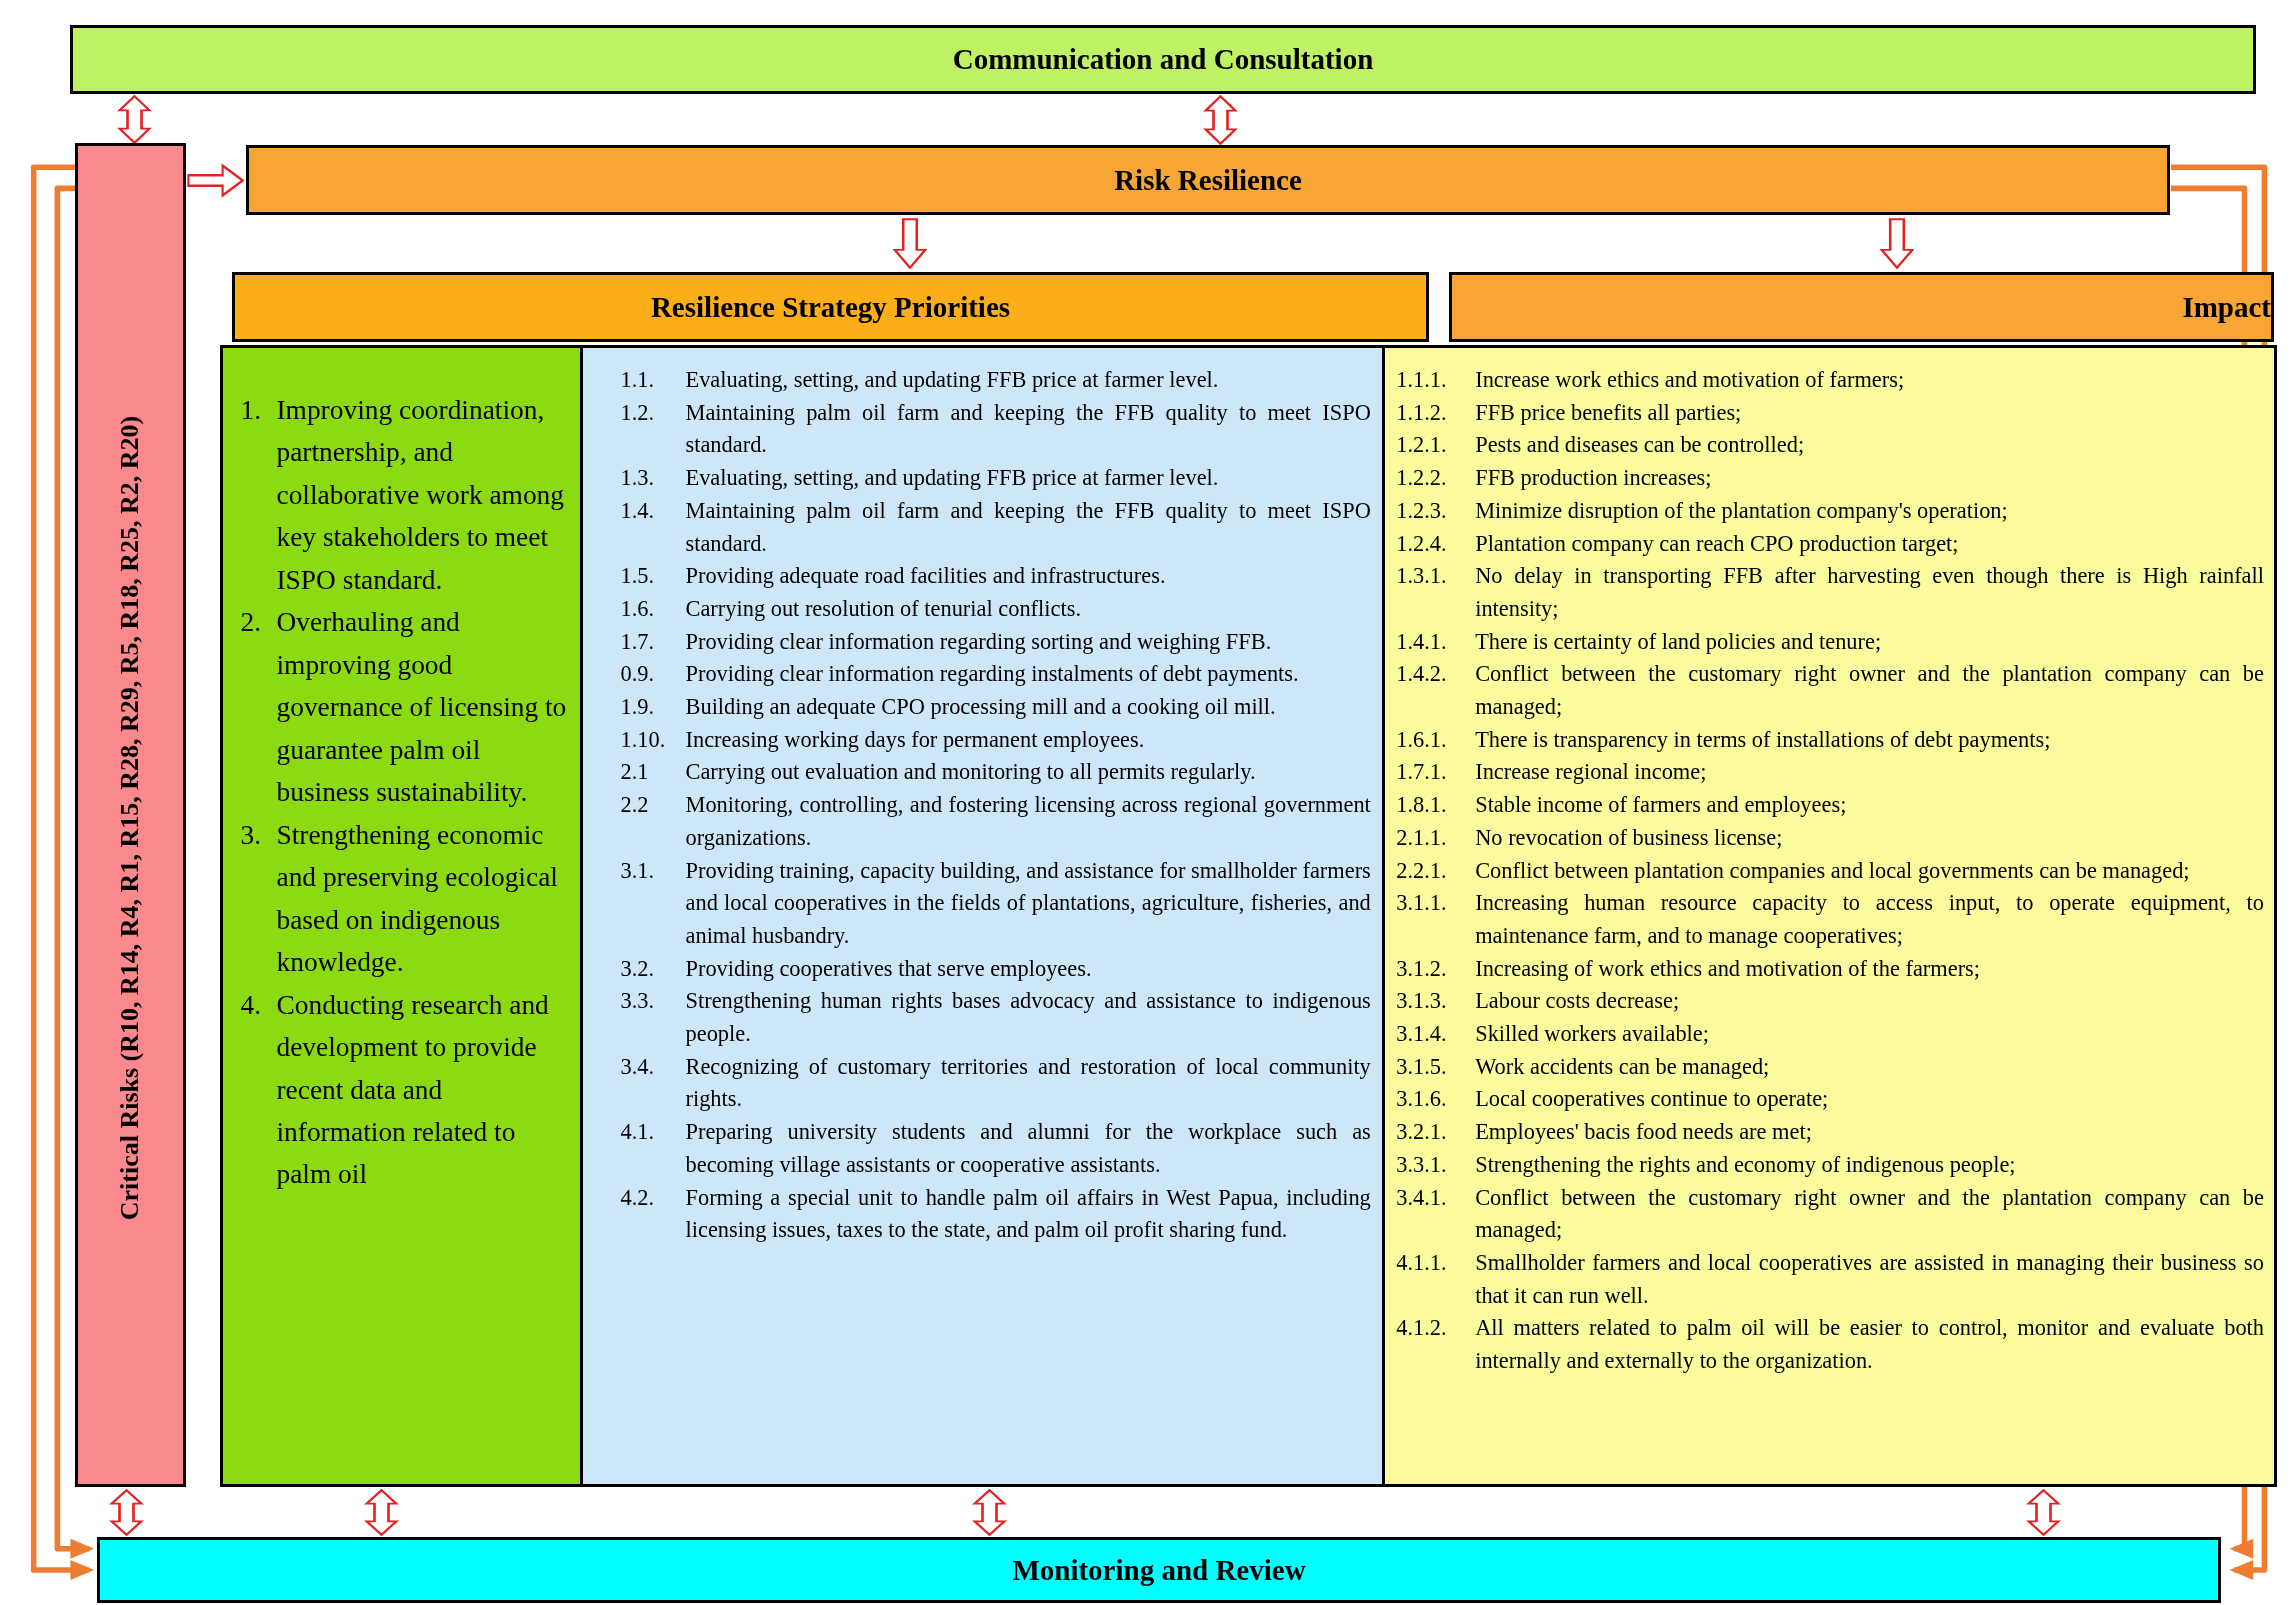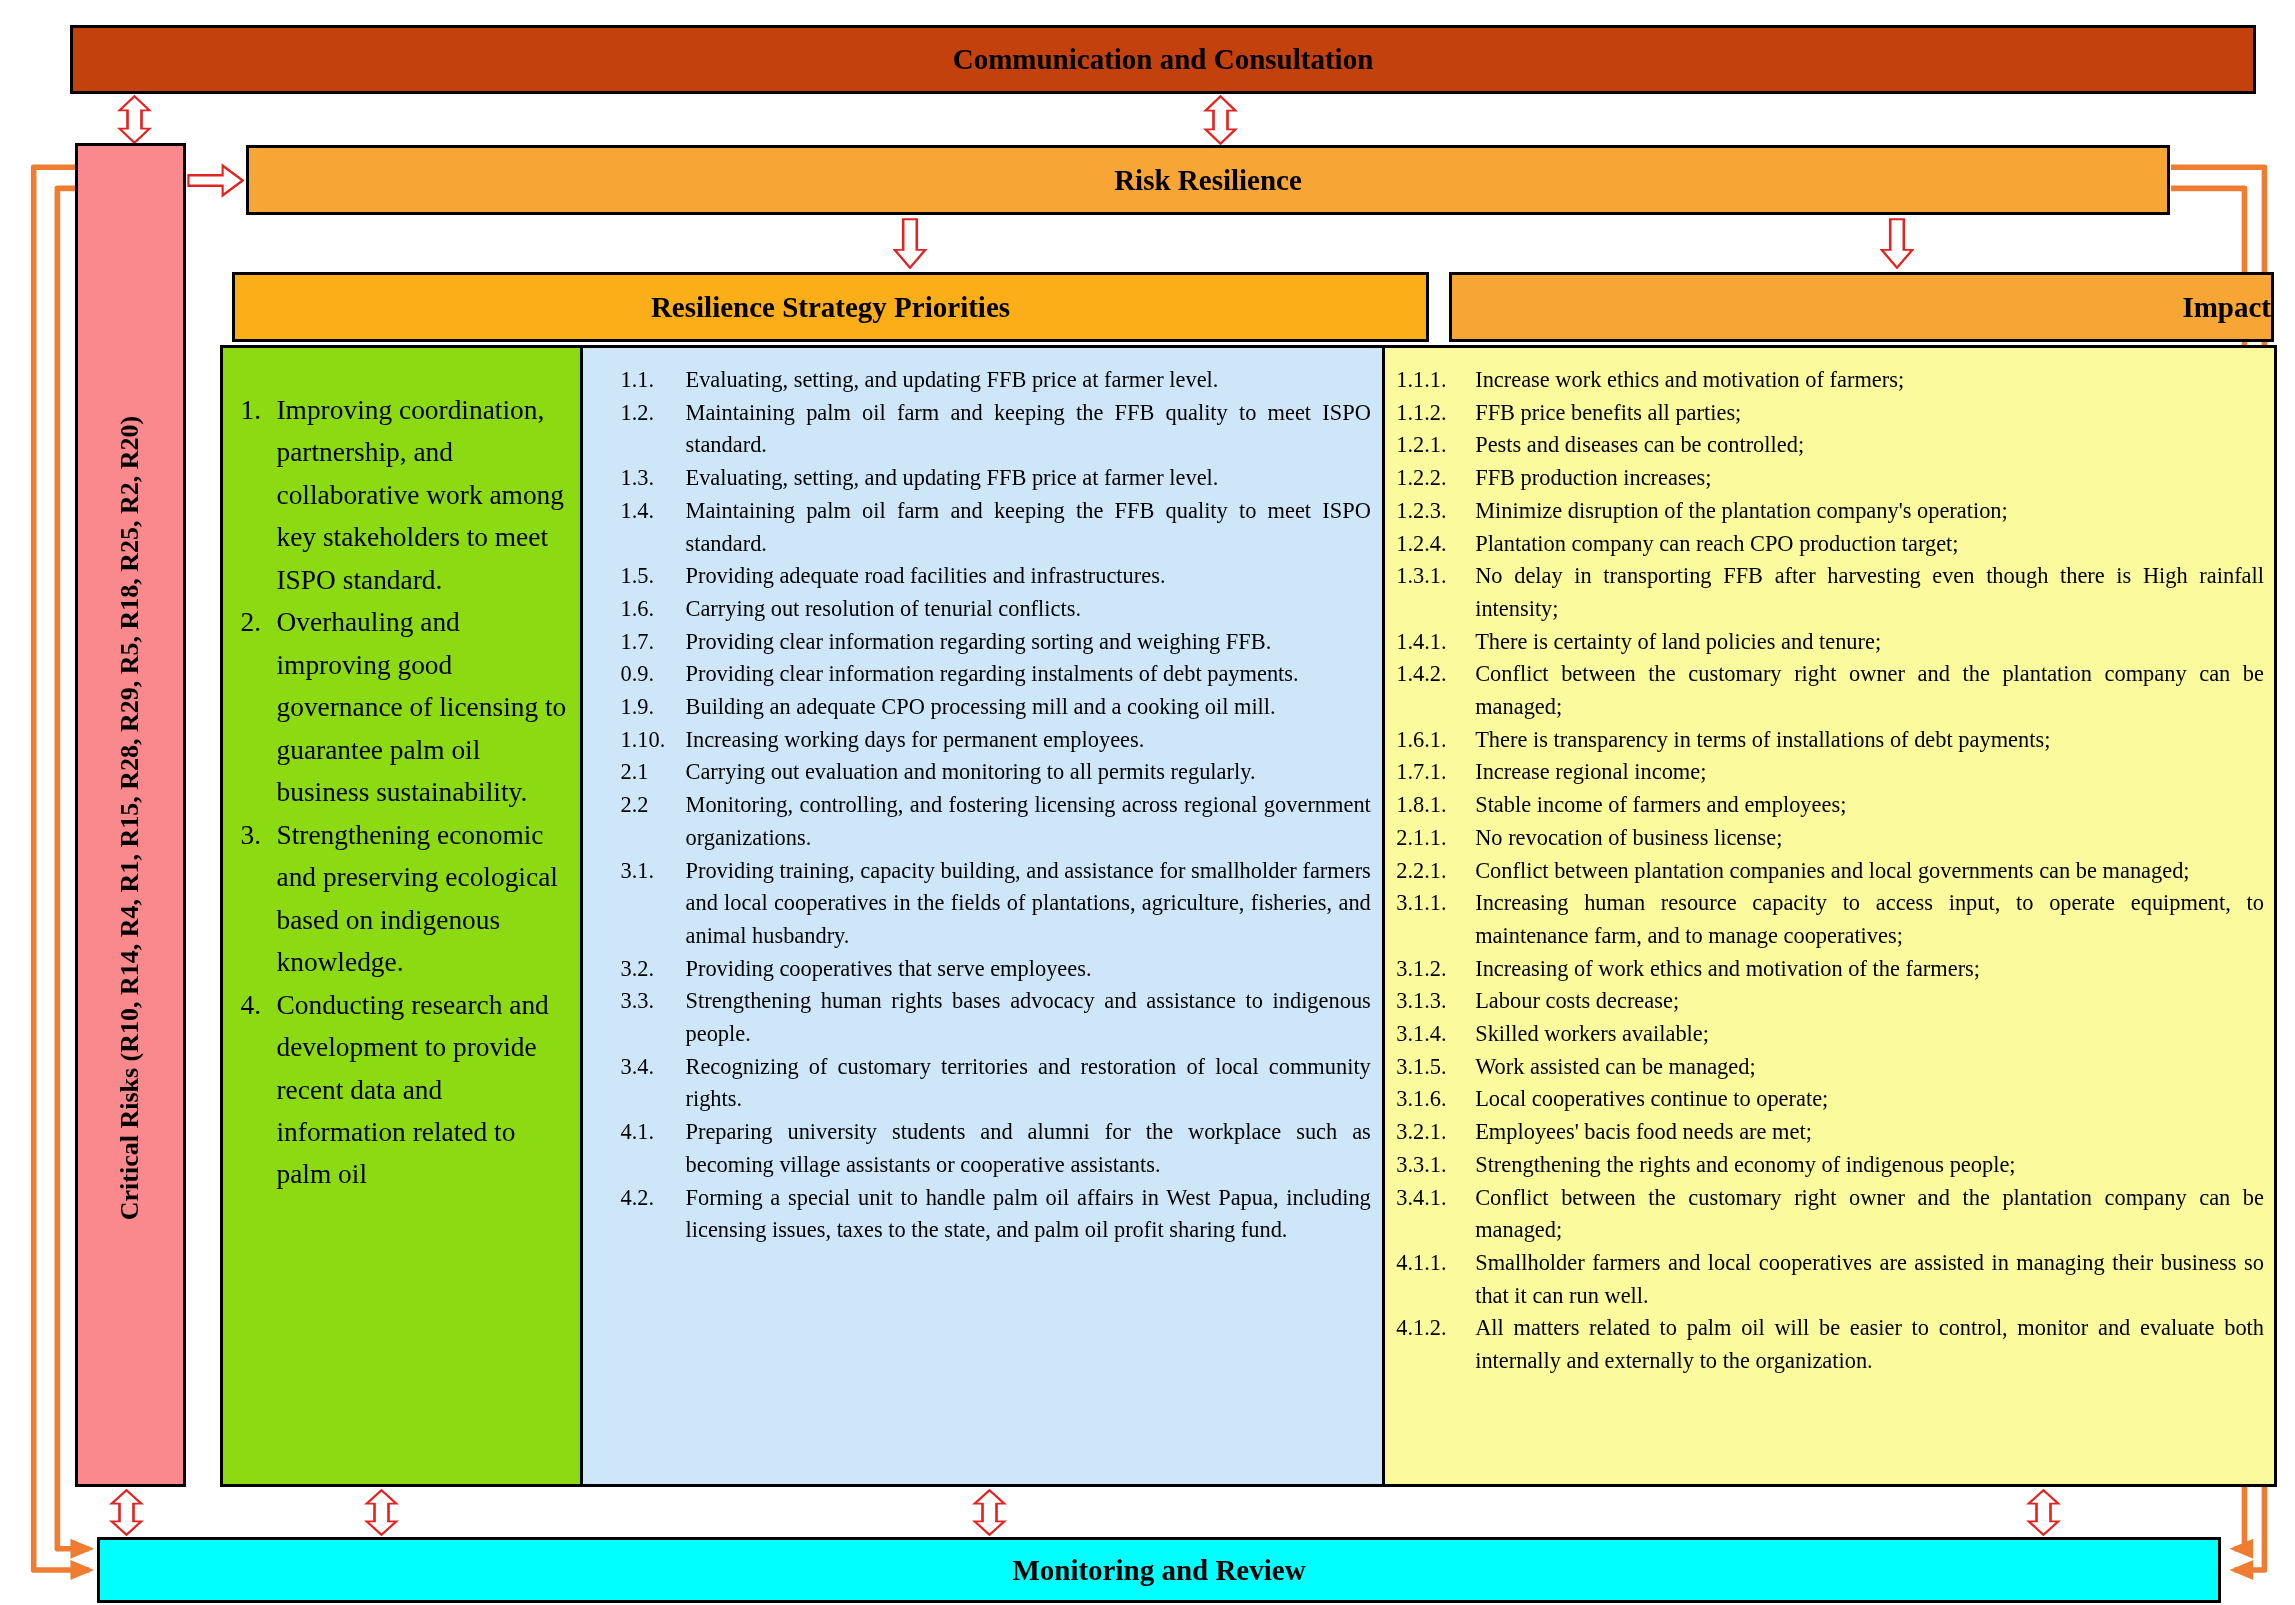--- a/index.html
+++ b/index.html
@@ -10,21 +10,21 @@
     color:#000;
   }
   .canvas { position:relative; width:2295px; height:1605px; background:#fff; overflow:hidden; }
 
   .connectors { position:absolute; left:0; top:0; }
 
   .bar {
     position:absolute; display:flex; align-items:center; justify-content:center;
     border:3.1px solid #000; font-weight:bold; font-size:29px; text-align:center;
   }
-  .top-bar    { left:70px;  top:25px;   width:2186px; height:69px; background:#c2410c;align-items:center; }
+  .top-bar    { left:70px;  top:25px;   width:2186px; height:69px; background:#bef264;align-items:center; }
   .risk-bar   { left:246px;  top:145px;  width:1924px; height:70px; background:#F7A534; }
   .hdr-priorities { left:232px;  top:272px; width:1197px; height:70px; background:#FBAE17;text-align:right; }
   .hdr-impact     { left:1449px; top:272px; width:825px; height:70px; background:#F7A534;justify-content:flex-end; }
   .bottom-bar { left:97px;  top:1537px; width:2124px; height:66px; background:#00FFFF; }
 
   .pink-bar {
     position:absolute; left:75px; top:143px; width:111px; height:1344px;
     background:#F9898C; border:3.1px solid #000;
   }
   .vlabel {
@@ -265,21 +265,21 @@
       <div class="li">
         <span class="num">3.1.3.</span>
         <span class="txt">Labour costs decrease;</span>
       </div>
       <div class="li">
         <span class="num">3.1.4.</span>
         <span class="txt">Skilled workers available;</span>
       </div>
       <div class="li">
         <span class="num">3.1.5.</span>
-        <span class="txt">Work assisted can be managed;</span>
+        <span class="txt">Work accidents can be managed;</span>
       </div>
       <div class="li">
         <span class="num">3.1.6.</span>
         <span class="txt">Local cooperatives continue to operate;</span>
       </div>
       <div class="li">
         <span class="num">3.2.1.</span>
         <span class="txt">Employees' bacis food needs are met;</span>
       </div>
       <div class="li">

